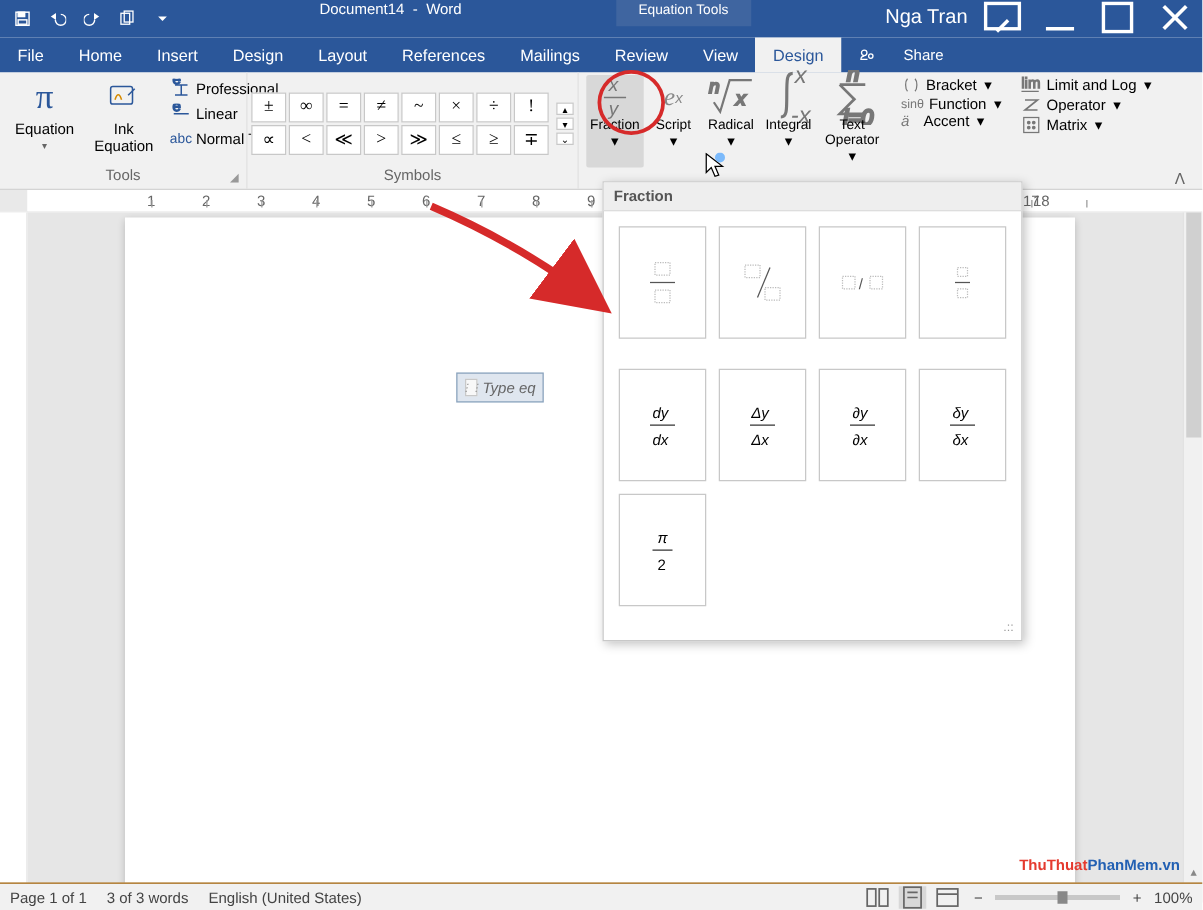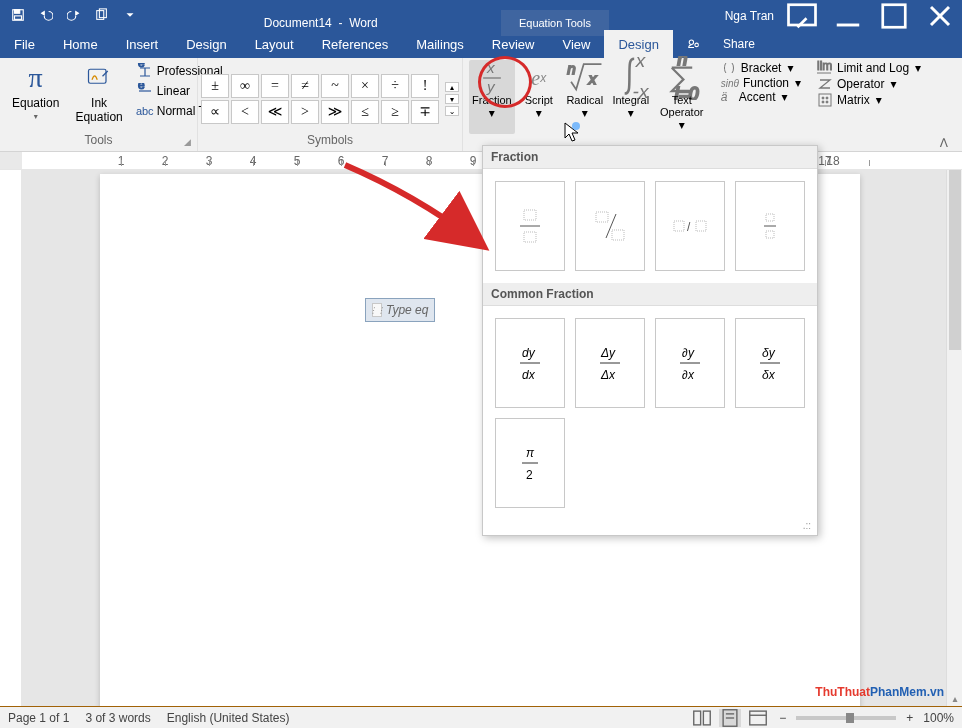--- a/index.html
+++ b/index.html
@@ -1,27 +1,27 @@
 <!DOCTYPE html>
 <html><head>
 <meta charset="utf-8">
 <style>
 *{box-sizing:border-box;margin:0;padding:0;font-family:"Segoe UI",sans-serif;font-size:12px;-webkit-user-select:none;user-select:none}
 body{width:962px;height:728px;background:#fff;overflow:hidden;position:relative}
 
 
-.title-bar{height:30px;background:#2b579a;display:flex;align-items:flex-end;color:#fff}
+.title-bar{height:30px;background:#2b579a;display:flex;align-items:flex-start;color:#fff}
 .qat{display:flex;gap:4px;padding:0 6px;align-items:center;height:100%}
 .qat-btn{width:24px;height:24px;display:flex;align-items:center;justify-content:center;cursor:pointer}
 .qat-btn svg{width:14px;height:14px}
 .title-center{flex:1;text-align:center;font-size:12px}
 .ctx-title{margin-left:120px;font-size:11px;background:#3f65a0;padding:7px 18px}
 .title-right{display:flex;align-items:center;gap:10px;padding-right:4px}
 .win-btn{width:36px;height:28px;display:flex;align-items:center;justify-content:center;cursor:pointer}
-.user{font-size:12px}
+.user{font-size:16px}
 
 
 .menu-bar{height:28px;background:#2b579a;display:flex;align-items:stretch;color:#fff}
 .menu-item{padding:0 14px;display:flex;align-items:center;cursor:pointer;font-size:13px}
 .menu-item.active{background:#f1f1f1;color:#2b579a}
 .tell-me{flex:1;display:flex;align-items:center;gap:6px;font-size:12px;color:#cfe0f4;padding-left:14px}
 .share-btn{display:flex;align-items:center;gap:22px;padding:0 14px;font-size:13px}
 
 
 .ribbon{height:94px;background:#f1f1f1;border-bottom:1px solid #d4d4d4;display:flex;position:relative}
@@ -318,21 +318,21 @@
       </div>
       <div class="struct-list" style="margin-left:4px">
         <div class="struct-row">
             <svg viewBox="0 0 16 16" stroke="#777" fill="none">
               <path d="M5 3c-2 2-2 8 0 10M11 3c2 2 2 8 0 10"></path>
             </svg>
             <span>Bracket</span>
             <span class="caret" style="margin-left:2px">▾</span>
           </div>
         <div class="struct-row">
-            <span style="font-size:10px;font-style:italic;color:#777">sinθ</span>
+            <span style="font-size:10px;color:#777">sinθ</span>
             <span>Function</span>
             <span class="caret" style="margin-left:2px">▾</span>
           </div>
         <div class="struct-row"><span style="font-style:italic;color:#777">ä</span>&nbsp;<span>Accent</span><span class="caret" style="margin-left:2px">▾</span></div>
       </div>
       <div class="struct-list" style="margin-left:4px">
         <div class="struct-row">
             <svg viewBox="0 0 16 16" stroke="#777" fill="none">
               <text x="0" y="10" font-size="8" fill="#777">lim</text>
               <line x1="0" y1="13" x2="14" y2="13"></line>
@@ -458,21 +458,20 @@
         </svg>
       </div>
     <div class="frac-cell">
         <svg viewBox="0 0 44 60">
           <rect x="18" y="18" width="8" height="7" fill="none" stroke="#bbb" stroke-dasharray="1 1"></rect>
           <line x1="16" y1="30" x2="28" y2="30" stroke="#555"></line>
           <rect x="18" y="35" width="8" height="7" fill="none" stroke="#bbb" stroke-dasharray="1 1"></rect>
         </svg>
       </div>
   </div>
-  <div class="frac-header">Common Fraction</div>
   <div class="frac-grid">
     <div class="frac-cell">
         <svg viewBox="0 0 44 60">
           <text x="14" y="24" font-size="13" font-style="italic">dy</text>
           <line x1="12" y1="30" x2="32" y2="30" stroke="#333"></line>
           <text x="14" y="46" font-size="13" font-style="italic">dx</text>
         </svg>
       </div>
     <div class="frac-cell">
         <svg viewBox="0 0 44 60">

